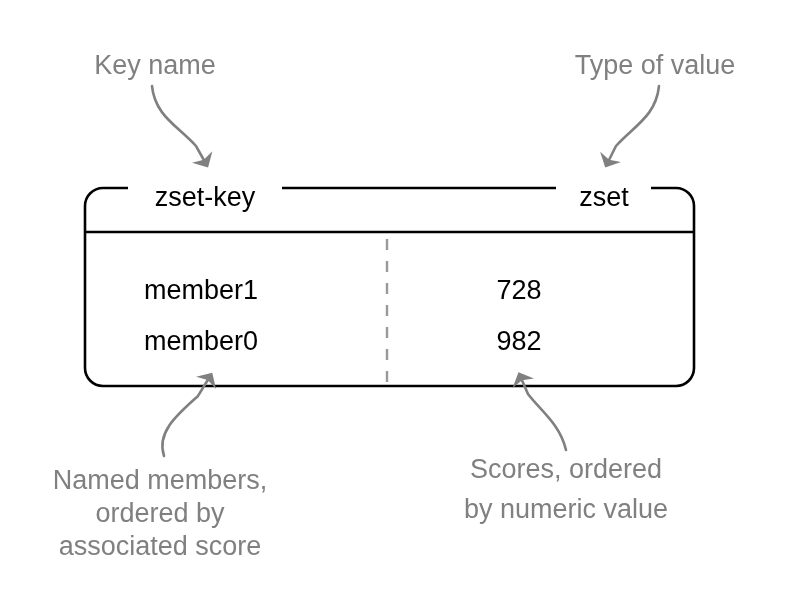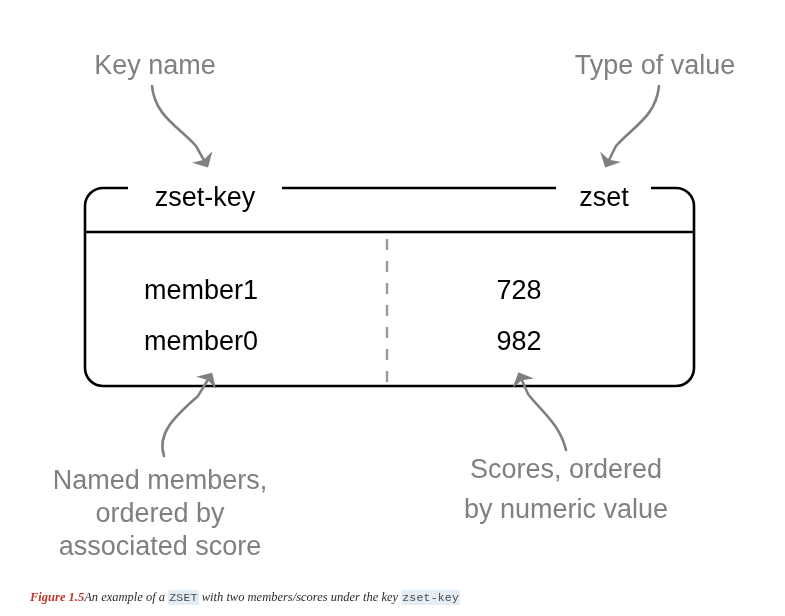--- a/index.html
+++ b/index.html
@@ -146,15 +146,14 @@
       <text class="annot-text" x="160" y="555" text-anchor="middle">associated score</text>
     </g>
 
     <g>
       <text class="annot-text" x="566" y="478" text-anchor="middle">Scores, ordered</text>
       <text class="annot-text" x="566" y="518" text-anchor="middle">by numeric value</text>
     </g>
 
   </svg>
 
-  <div id="figure-caption"><span class="fig-label">Figure 1.5</span><span class="cap-body">An example of a </span><span class="code-span">ZSET</span><span class="cap-body"> with two members/scores under the key </span><span class="code-span">zset-key</span></div>
 
 </div>
 
 </body></html>

